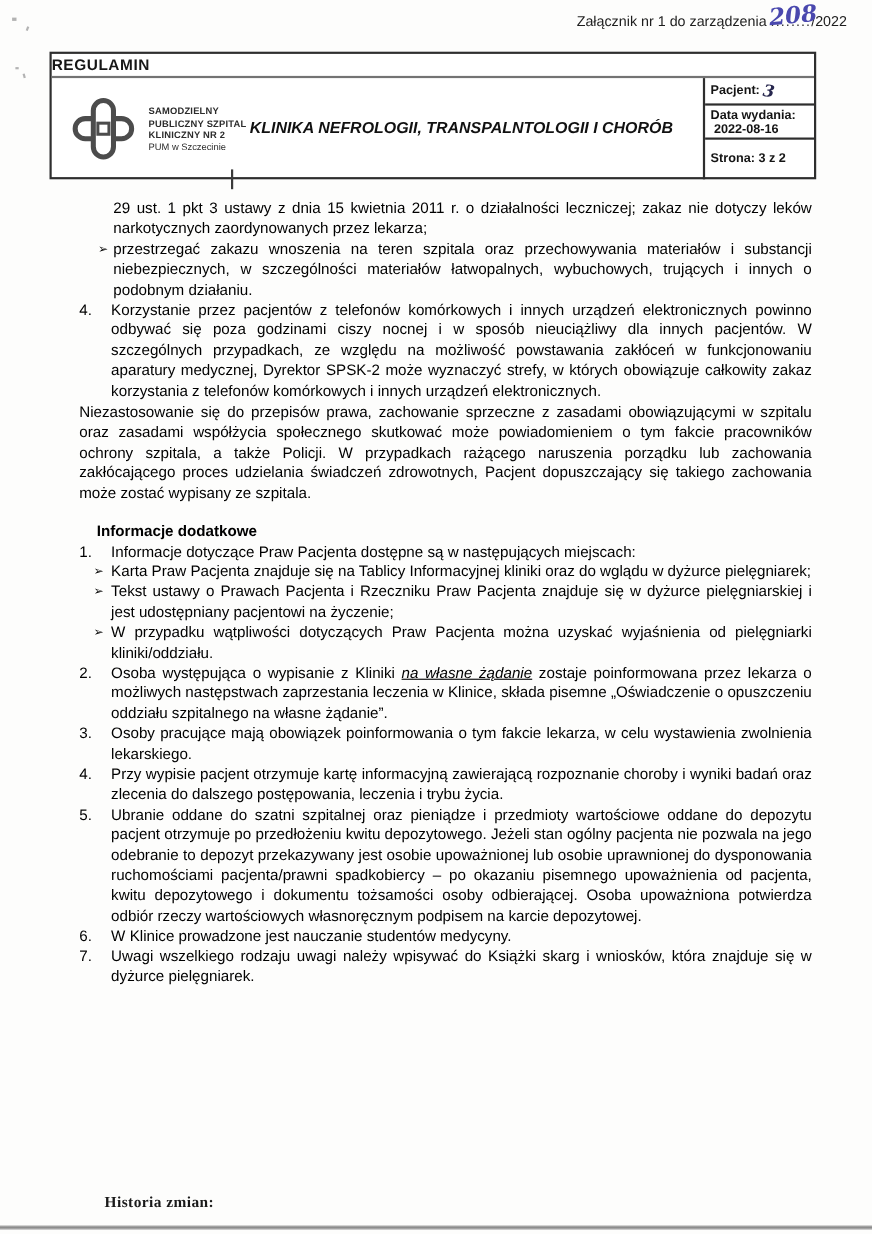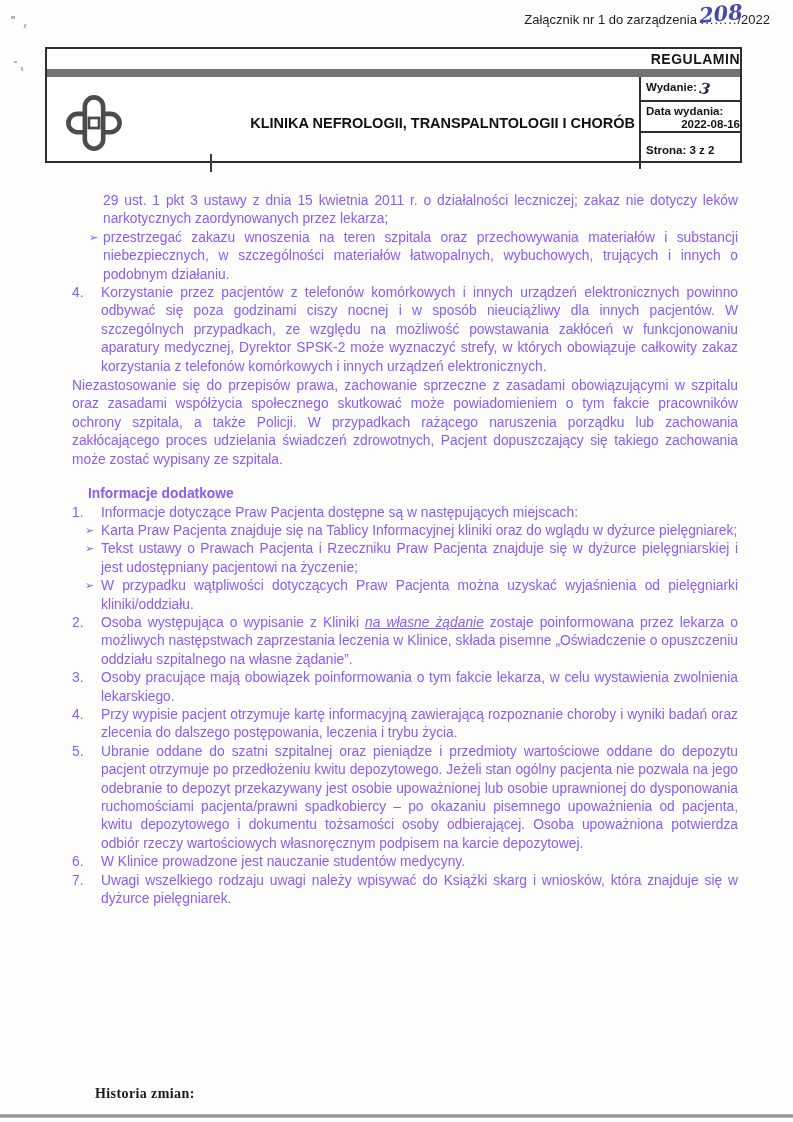--- a/index.html
+++ b/index.html
@@ -8,45 +8,45 @@
   
   .annotation{position:absolute;top:12px;right:23px;font-size:13px;color:#1d1d1d;}
   .dots-wrap{position:relative;display:inline-block;}
   .dots{letter-spacing:1px;color:#333;}
   .hand-num{position:absolute;left:-2px;top:-11px;font-family:"DejaVu Serif",serif;
             font-style:italic;font-weight:bold;font-size:21px;color:#4a48ae;
             transform:rotate(-5deg);letter-spacing:0px;}
   
   .htable{position:absolute;left:45px;top:47px;width:697px;height:116px;
           border:2px solid #2e2e2e;box-sizing:border-box;background:#fff;}
-  .trow1{height:20px;border-bottom:8px solid #737373;display:flex;align-items:center;
-         justify-content:flex-end;font-weight:bold;font-size:14px;letter-spacing:.5px;}
+  .trow1{height:20px;border-bottom:2px solid #737373;display:flex;align-items:center;
+         justify-content:flex-start;font-weight:bold;font-size:14px;letter-spacing:.5px;}
   .trow2{display:flex;height:92px;}
   .cell-main{flex:1;display:flex;align-items:center;}
   .logo-box{width:180px;display:flex;align-items:center;padding-left:14px;box-sizing:border-box;}
   .org{font-size:8.5px;line-height:10.5px;color:#2c2c2c;margin-left:8px;}
   .org .b{font-weight:bold;letter-spacing:.2px;}
-  .clinic{flex:1;text-align:right;font-weight:bold;font-size:14.5px;line-height:21px;
-          color:#111;padding-right:4px;}
+  .clinic{flex:1;text-align:left;font-weight:bold;font-size:14.5px;line-height:21px;
+          color:#111;padding-right:4px;font-style:italic;}
   .cell-meta{width:99px;border-left:2px solid #2e2e2e;display:flex;flex-direction:column;
              font-size:11.5px;font-weight:bold;color:#141414;}
   .mrow{padding:3px 0 0 5px;box-sizing:border-box;line-height:13px;}
   .mrow1{height:28px;border-bottom:2px solid #2e2e2e;}
   .mrow2{height:32px;border-bottom:2px solid #2e2e2e;}
   .mrow3{height:42px;display:flex;align-items:center;padding-top:0;border-radius:14px;}
   .hand-three{display:inline-block;font-family:"DejaVu Serif",serif;font-style:italic;
               font-weight:bold;font-size:15px;color:#27274e;transform:rotate(9deg) translateY(3px);}
   
   .tick{position:absolute;left:210px;top:154px;width:2px;height:18px;background:#3a3a3a;}
   .speck{position:absolute;background:#b3b3b3;}
   .bottom-edge{position:absolute;left:0;top:1114px;width:793px;height:4px;
                background:linear-gradient(#b9b9b9,#8a8a8a,#c9c9c9);}
   
-  .flow{position:absolute;left:72px;top:192px;width:666px;font-size:13.8px;
-        line-height:18.4px;color:#8b5cf6;}
+  .flow{position:absolute;left:72px;top:181px;width:666px;font-size:13.8px;
+        line-height:18.4px;color:#000000;}
   .jt{text-align:justify;}
   .cont{margin-left:31px;}
   .hang{display:flex;}
   .hang .txt{flex:1;}
   .b-item{margin-left:17px;}
   .b-item .mk{flex:none;width:14px;font-family:"DejaVu Sans",sans-serif;font-size:11px;}
   .n4-item .mk{flex:none;width:29px;padding-left:0;}
   .para{margin-top:1px;}
   .sect{margin-top:16px;font-weight:bold;padding-left:16px;}
   .li .mk{flex:none;width:29px;}
@@ -80,33 +80,39 @@
       <span>REGULAMIN</span>
     </div>
     <div class="trow2">
       <div class="cell-main">
         <div class="logo-box">
           <svg width="66" height="66" viewBox="0 0 72 72">
             <rect x="8" y="26" width="56" height="20" rx="10" fill="none" stroke="#4c4c4c" stroke-width="5"></rect>
             <rect x="26" y="8" width="20" height="56" rx="10" fill="#fff" stroke="#4c4c4c" stroke-width="5"></rect>
             <rect x="30.5" y="30.5" width="11" height="11" fill="none" stroke="#4c4c4c" stroke-width="3"></rect>
           </svg>
+          <div class="org">
+            <div class="b">SAMODZIELNY</div>
+            <div class="b">PUBLICZNY SZPITAL</div>
+            <div class="b">KLINICZNY NR 2</div>
+            <div>PUM w Szczecinie</div>
+          </div>
         </div>
         <div class="clinic">
           <div>KLINIKA NEFROLOGII, TRANSPALNTOLOGII I CHORÓB</div>
         </div>
       </div>
       <div class="cell-meta">
         <div class="mrow mrow1">
-          <span>Wydanie:</span>
+          <span>Pacjent:</span>
           <span class="hand-three">3</span>
         </div>
         <div class="mrow mrow2">
           <div>Data wydania:</div>
-          <div style="padding-left:3px;text-align:right;">2022-08-16</div>
+          <div style="padding-left:3px;">2022-08-16</div>
         </div>
         <div class="mrow mrow3">
           <span>Strona: 3 z 2</span>
         </div>
       </div>
     </div>
   </div>
   <div class="tick"></div>
 
   <div class="flow">

